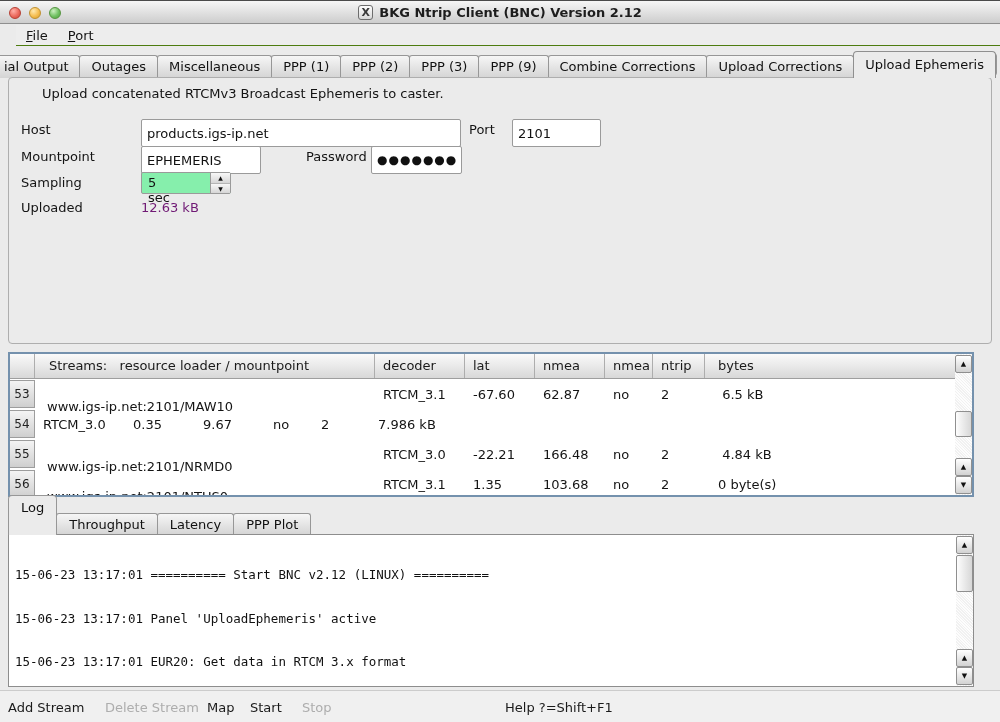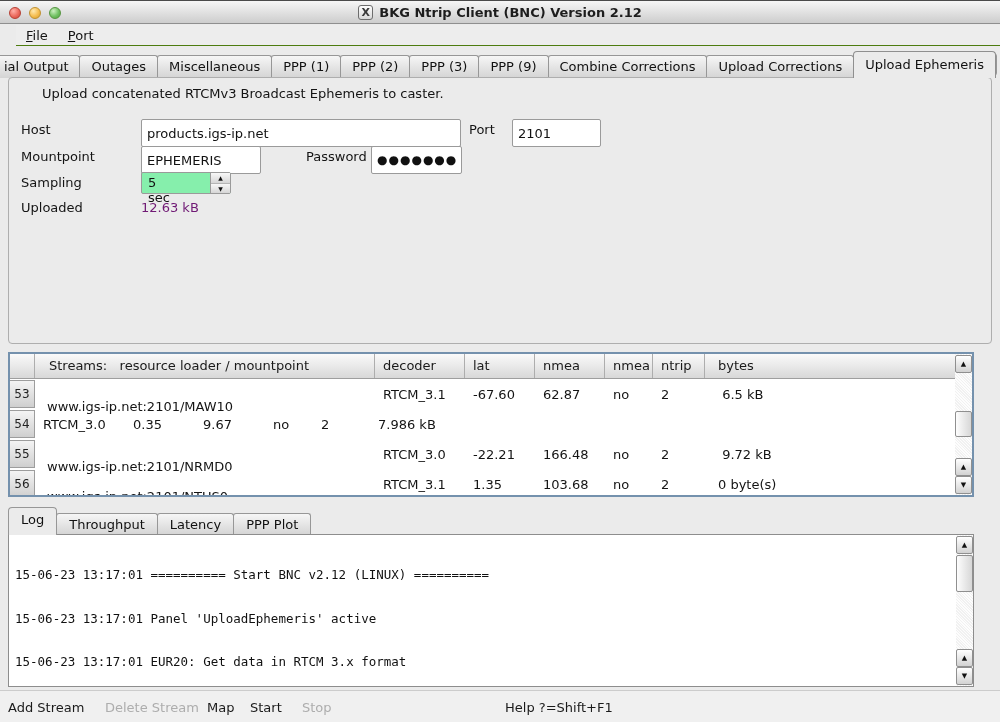--- a/index.html
+++ b/index.html
@@ -90,21 +90,21 @@
     background:linear-gradient(#ffffff,#d2d2d2); border:1px solid #8f8f8f; border-radius:2px;
     font-size:7px; color:#111; display:flex; align-items:center; justify-content:center; }
   .sb-thumb { position:absolute; left:0; width:17px;
     background:linear-gradient(90deg,#fdfdfd,#d7d7d7); border:1px solid #8f8f8f; border-radius:2px; }
 
   
   .btabbar { position:absolute; top:511px; left:8px; right:0; height:24px; display:flex; align-items:flex-end; }
   .btab { height:22px; line-height:21px; padding:0 12px; font-size:13px; color:#111;
     background:linear-gradient(#f6f6f6,#d4d4d4); border:1px solid #979797; border-bottom:none;
     border-radius:3px 3px 0 0; margin-right:-1px; white-space:nowrap; }
-  .btab.active { background:#ebebeb; height:28px; line-height:23px; z-index:3; border-radius:4px 4px 0 0; }
+  .btab.active { background:#ebebeb; height:40px; line-height:23px; z-index:3; border-radius:4px 4px 0 0; }
   .logpane { position:absolute; left:8px; top:534px; width:966px; height:153px;
     border:1px solid #8d8d8d; background:#fff; overflow:hidden; }
   .logtext { position:absolute; left:2px; top:4px; right:20px; bottom:2px;
     font-family:"DejaVu Sans Mono","Liberation Mono",monospace; font-size:12.5px;
     line-height:14.5px; color:#111; white-space:pre; padding-left:4px; }
 
   
   .toolbar { position:absolute; left:0; right:0; bottom:0; height:32px; background:#f0f0f0;
     border-top:1px solid #cccccc; }
   .tb-btn { position:absolute; top:0; height:32px; display:flex; align-items:center;
@@ -210,21 +210,21 @@
       <span class="td c-bytes">7.986 kB</span>
     </div>
     <div class="trow">
       <span class="rownum c-num">55</span>
       <span class="td c-stream">www.igs-ip.net:2101/NRMD0</span>
       <span class="td c-decoder">RTCM_3.0</span>
       <span class="td c-lat">-22.21</span>
       <span class="td c-long">166.48</span>
       <span class="td c-nmea">no</span>
       <span class="td c-ntrip">2</span>
-      <span class="td c-bytes"> 9.72 kB</span>
+      <span class="td c-bytes"> 4.84 kB</span>
     </div>
     <div class="trow">
       <span class="rownum c-num">56</span>
       <span class="td c-stream">www.igs-ip.net:2101/NTUS0</span>
       <span class="td c-decoder">RTCM_3.1</span>
       <span class="td c-lat">1.35</span>
       <span class="td c-long">103.68</span>
       <span class="td c-nmea">no</span>
       <span class="td c-ntrip">2</span>
       <span class="td c-bytes">0 byte(s)</span>

